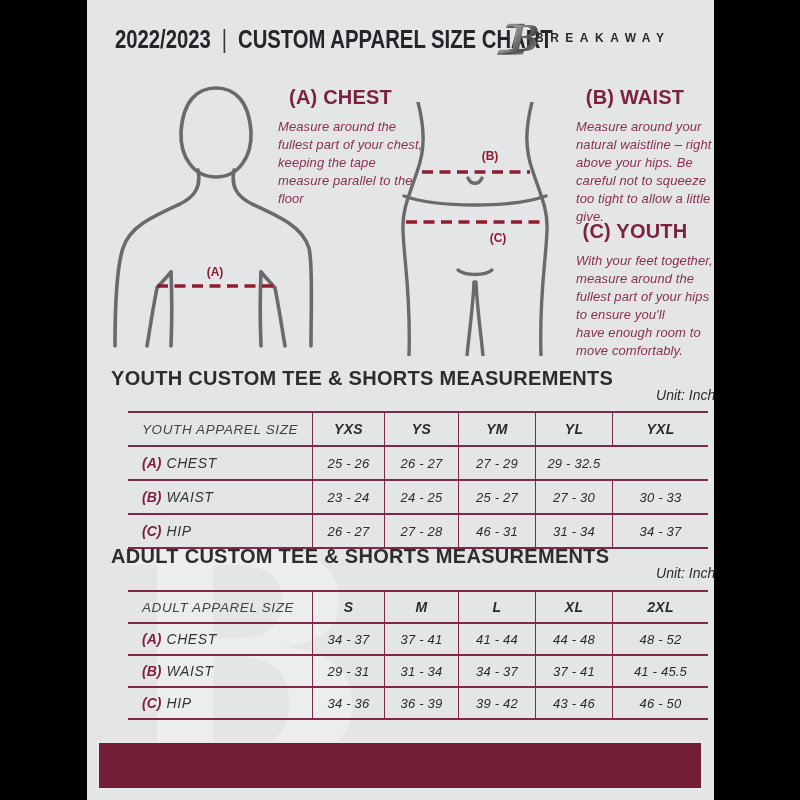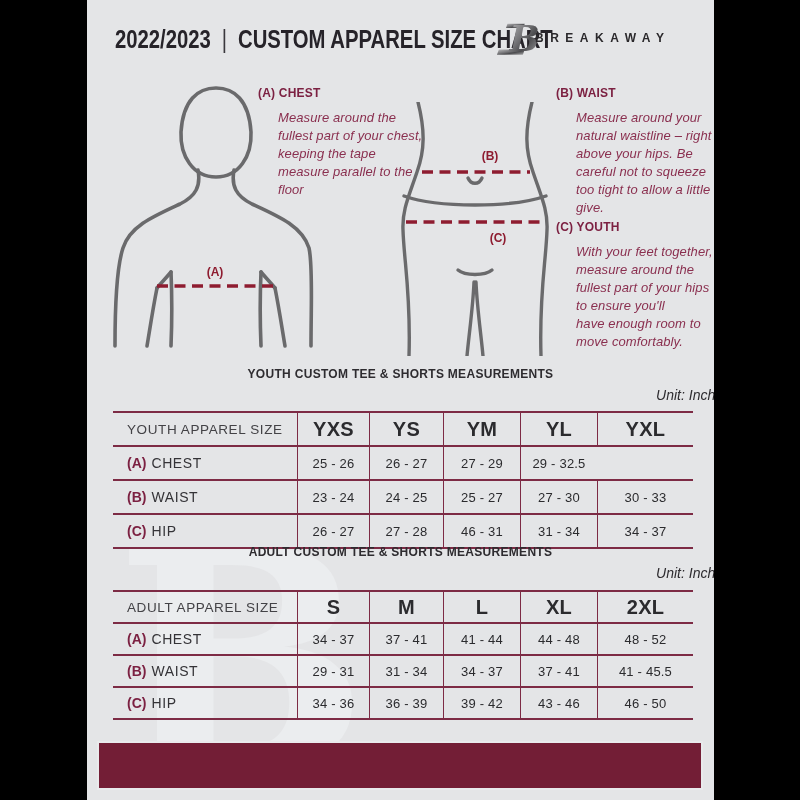--- a/index.html
+++ b/index.html
@@ -32,54 +32,55 @@
     transform:scaleX(.78);transform-origin:left top;z-index:1;
   }
   .hdr-title .divider{margin:0 14px;font-weight:400;color:#3a383d;}
   .brand{
     left:448px;top:31px;font-weight:700;font-size:12px;letter-spacing:6.5px;
     color:#2b292c;z-index:1;white-space:nowrap;
   }
 
   
   .guide-block{width:160px;z-index:1;}
-  .guide-heading{font-weight:700;font-size:12px;color:var(--maroon);margin:0 0 9px 0;letter-spacing:.2px;}
+  .guide-heading{font-weight:700;font-size:20px;color:var(--maroon);margin:0 0 9px 0;letter-spacing:.2px;text-align:center;}
   .guide-body{
     font-size:13px;font-style:italic;line-height:1.38;color:var(--maroon-body);
     white-space:pre-line;letter-spacing:.1px;margin-left:20px;
   }
   svg text.marker{
     font-family:"Liberation Sans",sans-serif;font-weight:700;font-size:12px;fill:var(--dash);
   }
 
   
   .section-title{
-    left:0;width:627px;text-align:center;font-weight:700;font-size:12px;
-    color:#2e2c30;letter-spacing:.3px;z-index:1;
+    left:0;width:627px;font-weight:700;font-size:20px;
+    color:#2e2c30;letter-spacing:.3px;z-index:1;padding-left:24px;
   }
   .section-unit{
     left:0;width:627px;text-align:right;font-style:italic;font-size:14px;
     color:#2e2c30;z-index:1;padding-left:16px;
   }
 
   
   .size-table{
-    position:absolute;left:26px;width:580px;z-index:1;
+    position:absolute;left:41px;width:580px;z-index:1;
     border-top:2px solid var(--line);
+    font-style:italic;
   }
   .t-row{
     display:grid;grid-template-columns:184px 72px 74px 77px 77px 96px;
     border-bottom:2px solid var(--line);height:32px;
   }
   .adult .t-row{height:30px;}
   .cell{display:flex;align-items:center;justify-content:center;height:100%;box-sizing:border-box;}
   .t-row .cell + .cell{border-left:1.6px solid var(--line);}
   .cell.first{justify-content:flex-start;padding-left:14px;}
   .head-label{font-size:13.5px;color:var(--gray-label);letter-spacing:.6px;}
-  .size-head{font-weight:700;font-size:20px;color:#2b2b2e;letter-spacing:.3px;}
+  .size-head{font-weight:700;font-size:14px;color:#2b2b2e;letter-spacing:.3px;}
   .row-label .pfx{font-weight:700;color:var(--maroon);font-size:14px;margin-right:5px;}
   .row-label .nm{font-size:14px;color:#343337;letter-spacing:.6px;}
   .val{font-size:13px;color:#2b2b2e;letter-spacing:.2px;}
 
   
   .footer-bar{
     left:10px;top:741px;width:602px;height:45px;background:var(--footer);
     border:2px solid #e9eaec;z-index:2;
   }
   .watermark{

